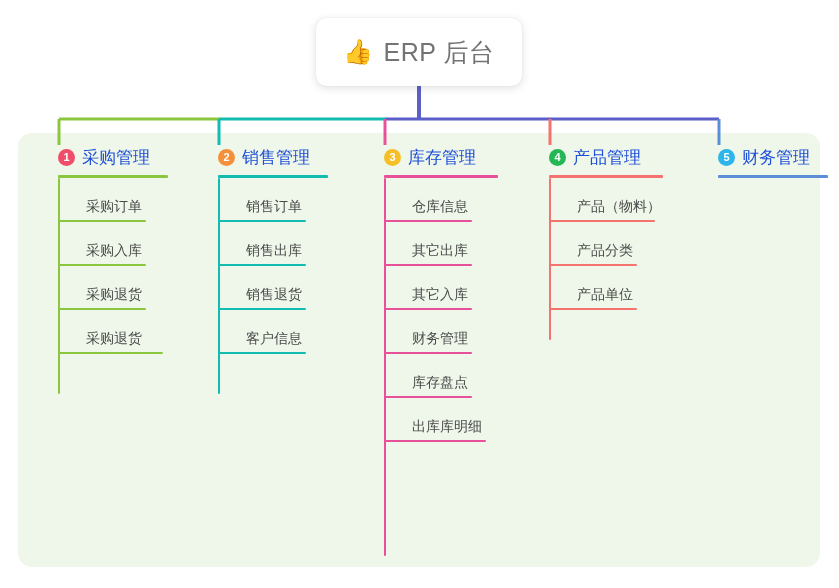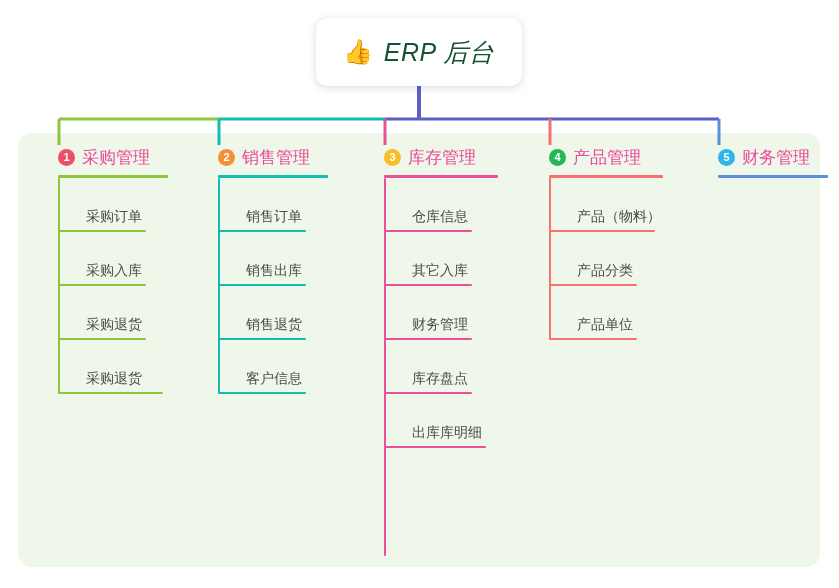--- a/index.html
+++ b/index.html
@@ -38,24 +38,23 @@
     gap: 10px;
     box-sizing: border-box;
   }
   #root-card .thumb {
     font-size: 24px;
     line-height: 1;
     color: #f5c33b;
   }
   #root-card .root-title {
     font-size: 25px;
-    color: #14532d;
+    color: #737373;
     letter-spacing: 0.5px;
     white-space: nowrap;
-    font-style: italic;
   }
 
   
   #connectors {
     position: absolute;
     left: 0; top: 0;
     width: 839px;
     height: 588px;
     pointer-events: none;
   }
@@ -90,21 +89,21 @@
     border-radius: 50%;
     color: #ffffff;
     font-size: 11px;
     line-height: 17px;
     text-align: center;
     font-weight: bold;
     flex: none;
   }
   .col-title {
     font-size: 17px;
-    color: #ec4899;
+    color: #1d4ed8;
     white-space: nowrap;
   }
   .header-rule {
     height: 3px;
     border-radius: 1px;
     margin-top: 5px;
   }
 
   
   .items {
@@ -114,21 +113,21 @@
   }
   .spine {
     position: absolute;
     left: 0;
     top: 0;
     width: 2px;
     border-radius: 1px;
   }
   .item {
     position: relative;
-    height: 54px;
+    height: 44px;
     box-sizing: border-box;
   }
   .item-label {
     position: absolute;
     left: 28px;
     bottom: 6px;
     font-size: 14px;
     color: #4a4a4a;
     white-space: nowrap;
   }
@@ -224,20 +223,24 @@
           <span class="col-title">库存管理</span>
         </div>
         <div class="header-rule" style="background: rgb(232, 80, 154); width: 114px; margin-left: 22px;"></div>
         <div class="items">
           <div class="spine" style="background: rgb(232, 80, 154); height: 378px;"></div>
           <div class="item">
             <span class="item-label">仓库信息</span>
             <div class="item-rule" style="background: rgb(232, 80, 154); width: 88px;"></div>
           </div>
           <div class="item">
+            <span class="item-label">其它出库</span>
+            <div class="item-rule" style="background: rgb(232, 80, 154); width: 88px;"></div>
+          </div>
+          <div class="item">
             <span class="item-label">其它入库</span>
             <div class="item-rule" style="background: rgb(232, 80, 154); width: 88px;"></div>
           </div>
           <div class="item">
             <span class="item-label">财务管理</span>
             <div class="item-rule" style="background: rgb(232, 80, 154); width: 88px;"></div>
           </div>
           <div class="item">
             <span class="item-label">库存盘点</span>
             <div class="item-rule" style="background: rgb(232, 80, 154); width: 88px;"></div>

